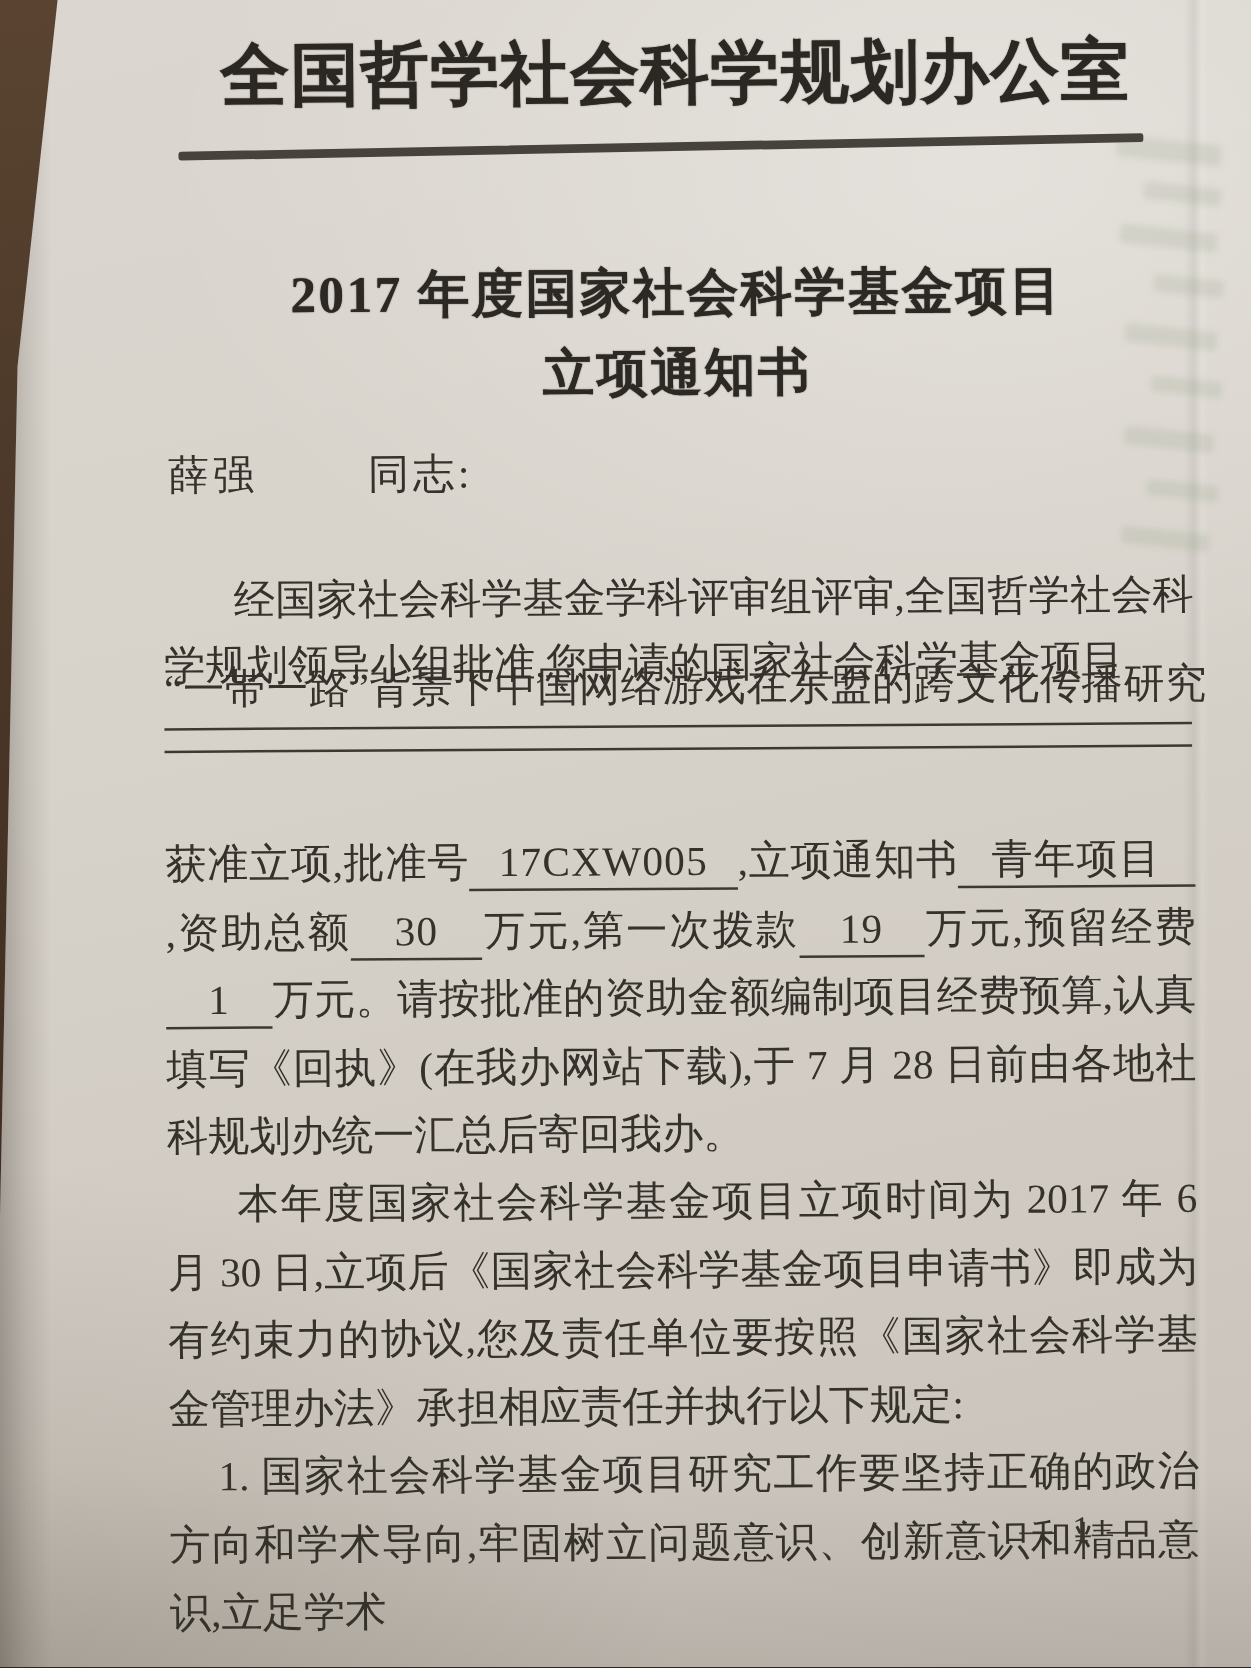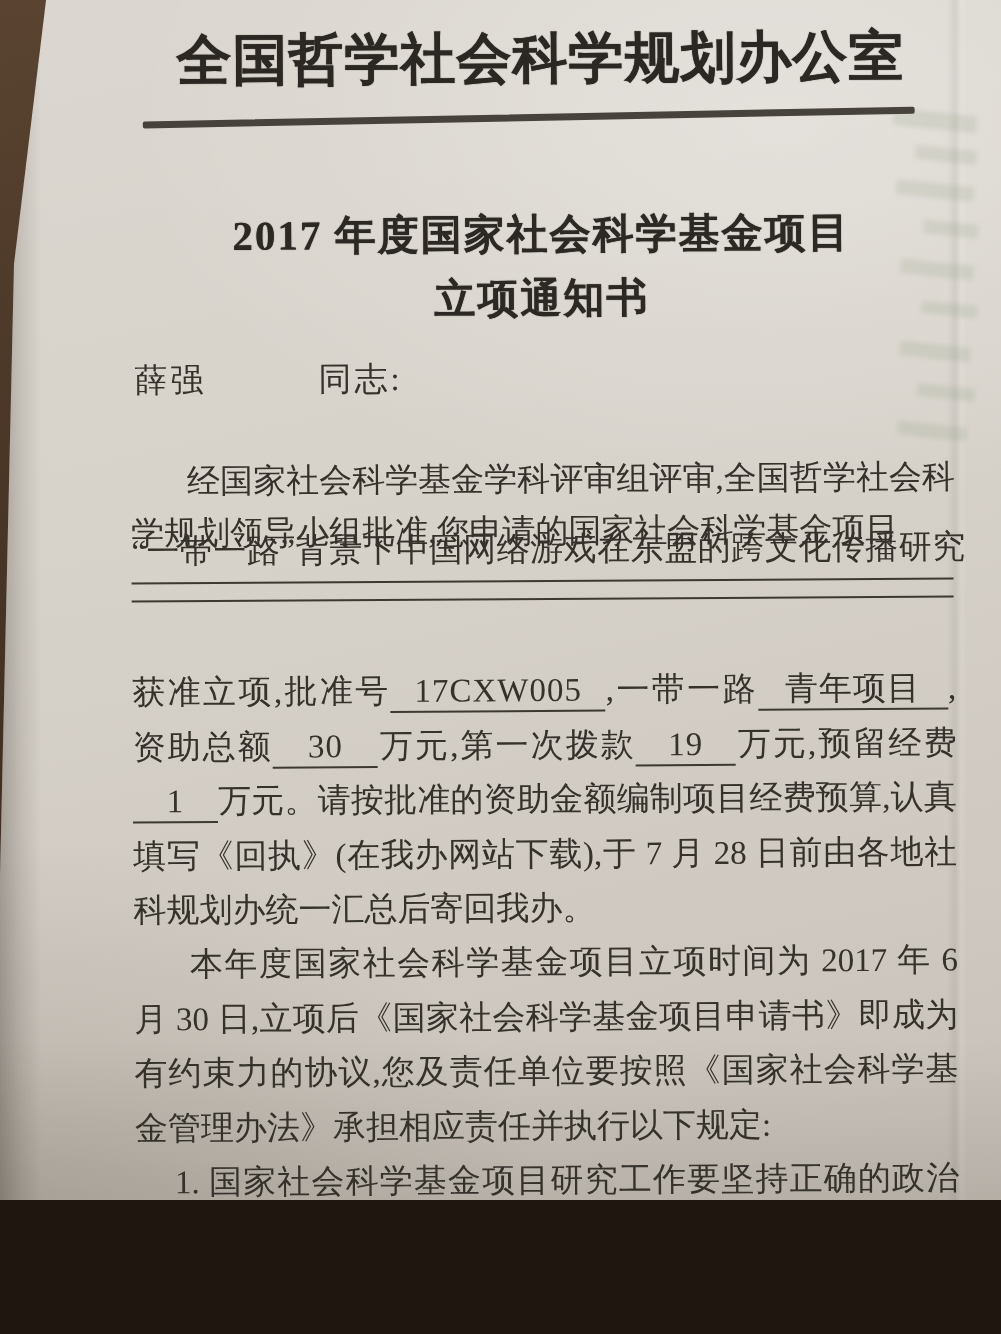--- a/index.html
+++ b/index.html
@@ -1,17 +1,17 @@
 <!DOCTYPE html>
 <html><head>
 <meta charset="utf-8">
 <style>
   html,body{margin:0;padding:0;background:#1e160f;}
   .photo{
-    position:relative;width:1001px;height:1200px;overflow:hidden;margin:0 auto;
+    position:relative;width:1001px;height:1334px;overflow:hidden;margin:0 auto;
     background:linear-gradient(175deg,#5a4431 0%,#4e3a2a 25%,#433124 55%,#342519 85%,#2b1e14 100%);
     font-family:"Liberation Serif","DejaVu Serif",serif;
   }
   .paper{
     position:absolute;inset:0;
     clip-path:polygon(4.6% 0%,100% 0%,100% 100%,0% 100%,0% 73%,1.4% 22%);
     background:
       radial-gradient(120% 60% at 78% 10%, rgba(255,255,255,0.30), rgba(255,255,255,0) 55%),
       radial-gradient(90% 50% at 0% 100%, rgba(70,60,45,0.16), rgba(70,60,45,0) 60%),
       linear-gradient(168deg,#dbd6cf 0%,#d7d2ca 40%,#cfc9c1 75%,#c6c0b8 100%);
@@ -36,21 +36,21 @@
     text-shadow:0 0 1px #2b2722;white-space:nowrap;
   }
   .header-rule{top:114px;left:14px;width:772px;height:7px;background:#47423b;
     transform:rotate(-0.75deg);border-radius:2px;}
   .doc-title{
     top:202px;left:0;width:100%;text-align:center;
     font-size:41px;font-weight:bold;color:#2c2824;line-height:64px;
     letter-spacing:2px;text-shadow:0 0 1px #2c2824;
   }
   .recipient{top:356px;left:4px;white-space:nowrap;letter-spacing:3px;}
-  .recipient .salutation{margin-left:112px;text-align:right;}
+  .recipient .salutation{margin-left:88px;text-align:right;}
   .body-text{line-height:54.5px;text-align:justify;color:#35312b;}
   .intro{top:420px;left:0;width:824px;text-indent:1.7em;line-height:52px;}
   .project-line{
     top:527px;left:0;width:822px;white-space:nowrap;
     border-bottom:2px solid #3c3832;padding-bottom:8px;letter-spacing:0.5px;
   }
   .blank-line{top:598px;left:0;width:822px;height:0;border-top:2px solid #3c3832;}
   .approval{top:630px;left:0;width:824px;}
   .field{
     display:inline-block;border-bottom:2px solid #3c3832;text-align:center;
@@ -95,21 +95,21 @@
       <div class="recipient">
         <span>薛强</span><span class="salutation">同志:</span>
       </div>
 
       <p class="body-text intro">经国家社会科学基金学科评审组评审,全国哲学社会科学规划领导小组批准,您申请的国家社会科学基金项目</p>
 
       <div class="project-line">“一带一路”背景下中国网络游戏在东盟的跨文化传播研究</div>
 
       <div class="blank-line"></div>
 
-      <p class="body-text approval"><span>获准立项,批准号</span><span class="field w215">17CXW005</span><span>,一带一路</span><span class="field w190">青年项目</span><span>,资助总额</span><span class="field w105">30</span><span>万元,第一次拨款</span><span class="field w100">19</span><span>万元,预留经费</span><span class="field w85">1</span><span>万元。请按批准的资助金额编制项目经费预算,认真填写《回执》(在我办网站下载),于 7 月 28 日前由各地社科规划办统一汇总后寄回我办。</span></p>
+      <p class="body-text approval"><span>获准立项,批准号</span><span class="field w215">17CXW005</span><span>,立项通知书</span><span class="field w190">青年项目</span><span>,资助总额</span><span class="field w105">30</span><span>万元,第一次拨款</span><span class="field w100">19</span><span>万元,预留经费</span><span class="field w85">1</span><span>万元。请按批准的资助金额编制项目经费预算,认真填写《回执》(在我办网站下载),于 7 月 28 日前由各地社科规划办统一汇总后寄回我办。</span></p>
 
       <p class="body-text binding">本年度国家社会科学基金项目立项时间为 2017 年 6 月 30 日,立项后《国家社会科学基金项目申请书》即成为有约束力的协议,您及责任单位要按照《国家社会科学基金管理办法》承担相应责任并执行以下规定:</p>
 
       <p class="body-text rule1">1. 国家社会科学基金项目研究工作要坚持正确的政治方向和学术导向,牢固树立问题意识、创新意识和精品意识,立足学术</p>
 
       <div class="page-number">— 1 —</div>
 
     </div>
   </div>
 </div>

